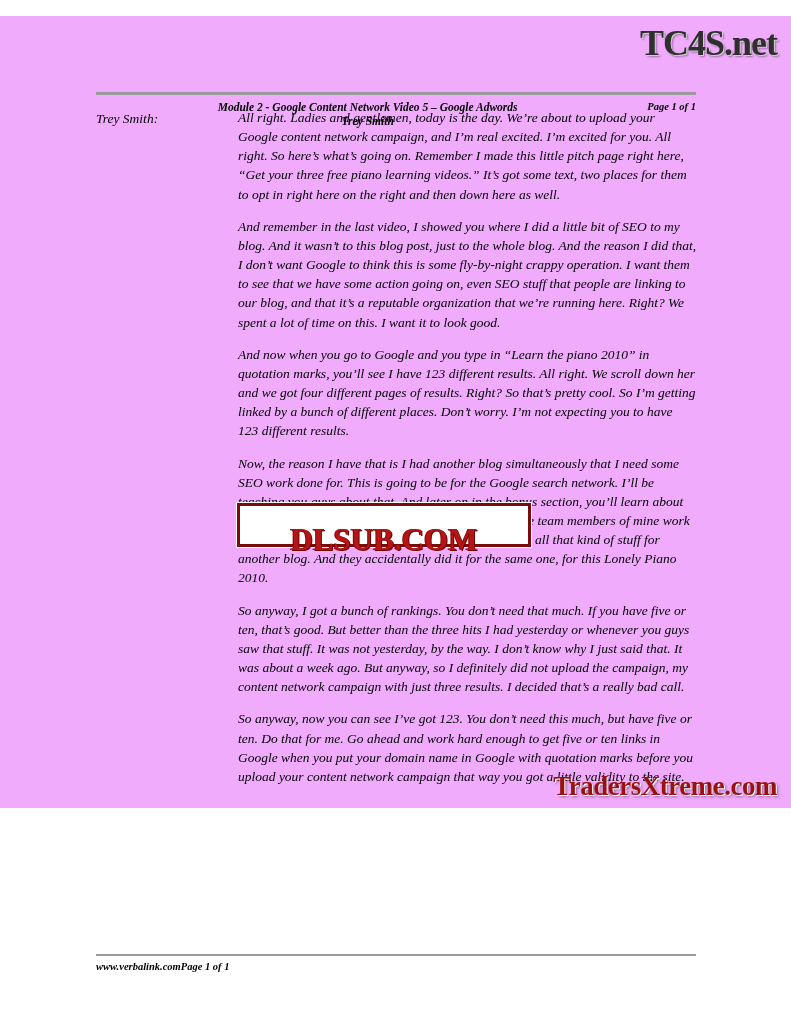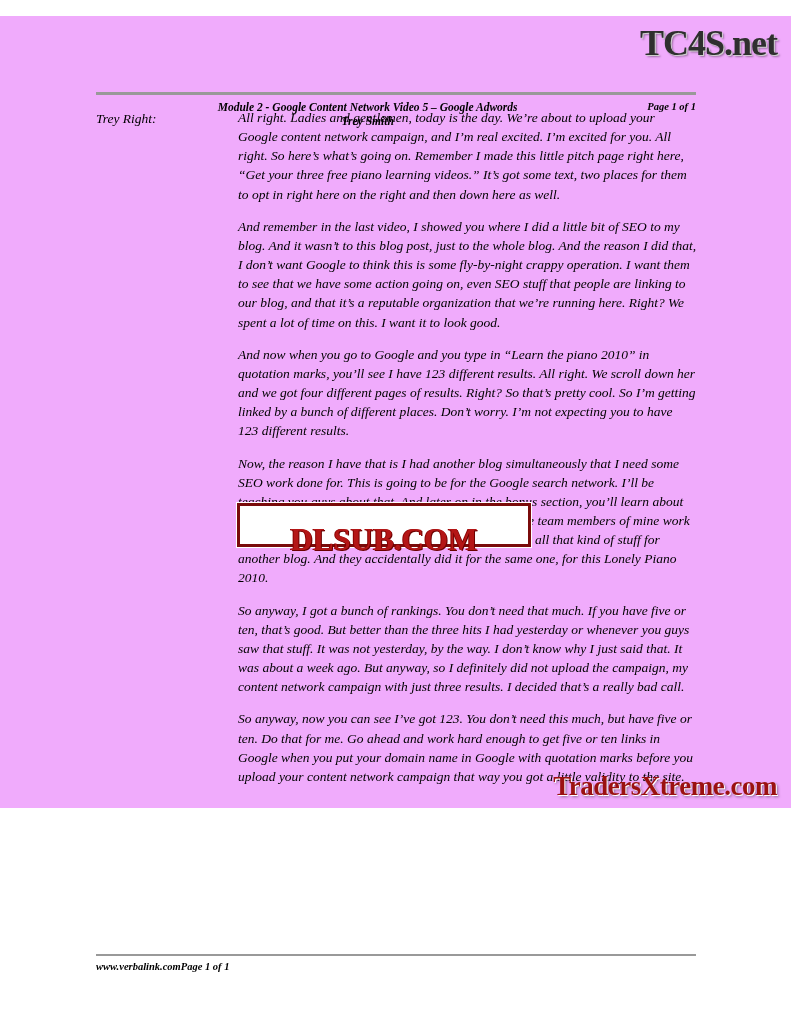--- a/index.html
+++ b/index.html
@@ -180,21 +180,21 @@
       <div>Module 2 - Google Content Network Video 5 – Google Adwords</div>
       <div>Trey Smith</div>
     </div>
     <div class="header-right">Page 1 of 1</div>
   </div>
 
   <div class="rule-top"></div>
 
   <div class="transcript">
     <div class="speaker-row">
-      <div class="speaker-name">Trey Right:</div>
+      <div class="speaker-name">Trey Smith:</div>
       <div class="speech">
         <p>All right.  Ladies and gentlemen, today is the day.  We’re about to upload your Google content network campaign, and I’m real excited.  I’m excited for you.  All right.  So here’s what’s going on.  Remember I made this little pitch page right here, “Get your three free piano learning videos.”  It’s got some text, two places for them to opt in right here on the right and then down here as well.</p>
         <p>And remember in the last video, I showed you where I did a little bit of SEO to my blog.  And it wasn’t to this blog post, just to the whole blog.  And the reason I did that, I don’t want Google to think this is some fly-by-night crappy operation.  I want them to see that we have some action going on, even SEO stuff that people are linking to our blog, and that it’s a reputable organization that we’re running here.  Right?  We spent a lot of time on this.  I want it to look good.</p>
         <p>And now when you go to Google and you type in “Learn the piano 2010” in quotation marks, you’ll see I have 123 different results.  All right.  We scroll down her and we got four different pages of results.  Right?  So that’s pretty cool.  So I’m getting linked by a bunch of different places.  Don’t worry.  I’m not expecting you to have 123 different results.</p>
         <p>Now, the reason I have that is I had another blog simultaneously that I need some SEO work done for.  This is going to be for the Google search network.  I’ll be teaching you guys about that.  And later on in the bonus section, you’ll learn about the Google search network.  But anyway, so I had some team members of mine work on SEOing and doing some social marker and dig and all that kind of stuff for another blog.  And they accidentally did it for the same one, for this Lonely Piano 2010.</p>
         <p>So anyway, I got a bunch of rankings.  You don’t need that much.  If you have five or ten, that’s good.  But better than the three hits I had yesterday or whenever you guys saw that stuff.  It was not yesterday, by the way.  I don’t know why I just said that.  It was about a week ago.  But anyway, so I definitely did not upload the campaign, my content network campaign with just three results.  I decided that’s a really bad call.</p>
         <p>So anyway, now you can see I’ve got 123.  You don’t need this much, but have five or ten.  Do that for me.  Go ahead and work hard enough to get five or ten links in Google when you put your domain name in Google with quotation marks before you upload your content network campaign that way you got a little validity to the site.</p>
       </div>
     </div>
   </div>

